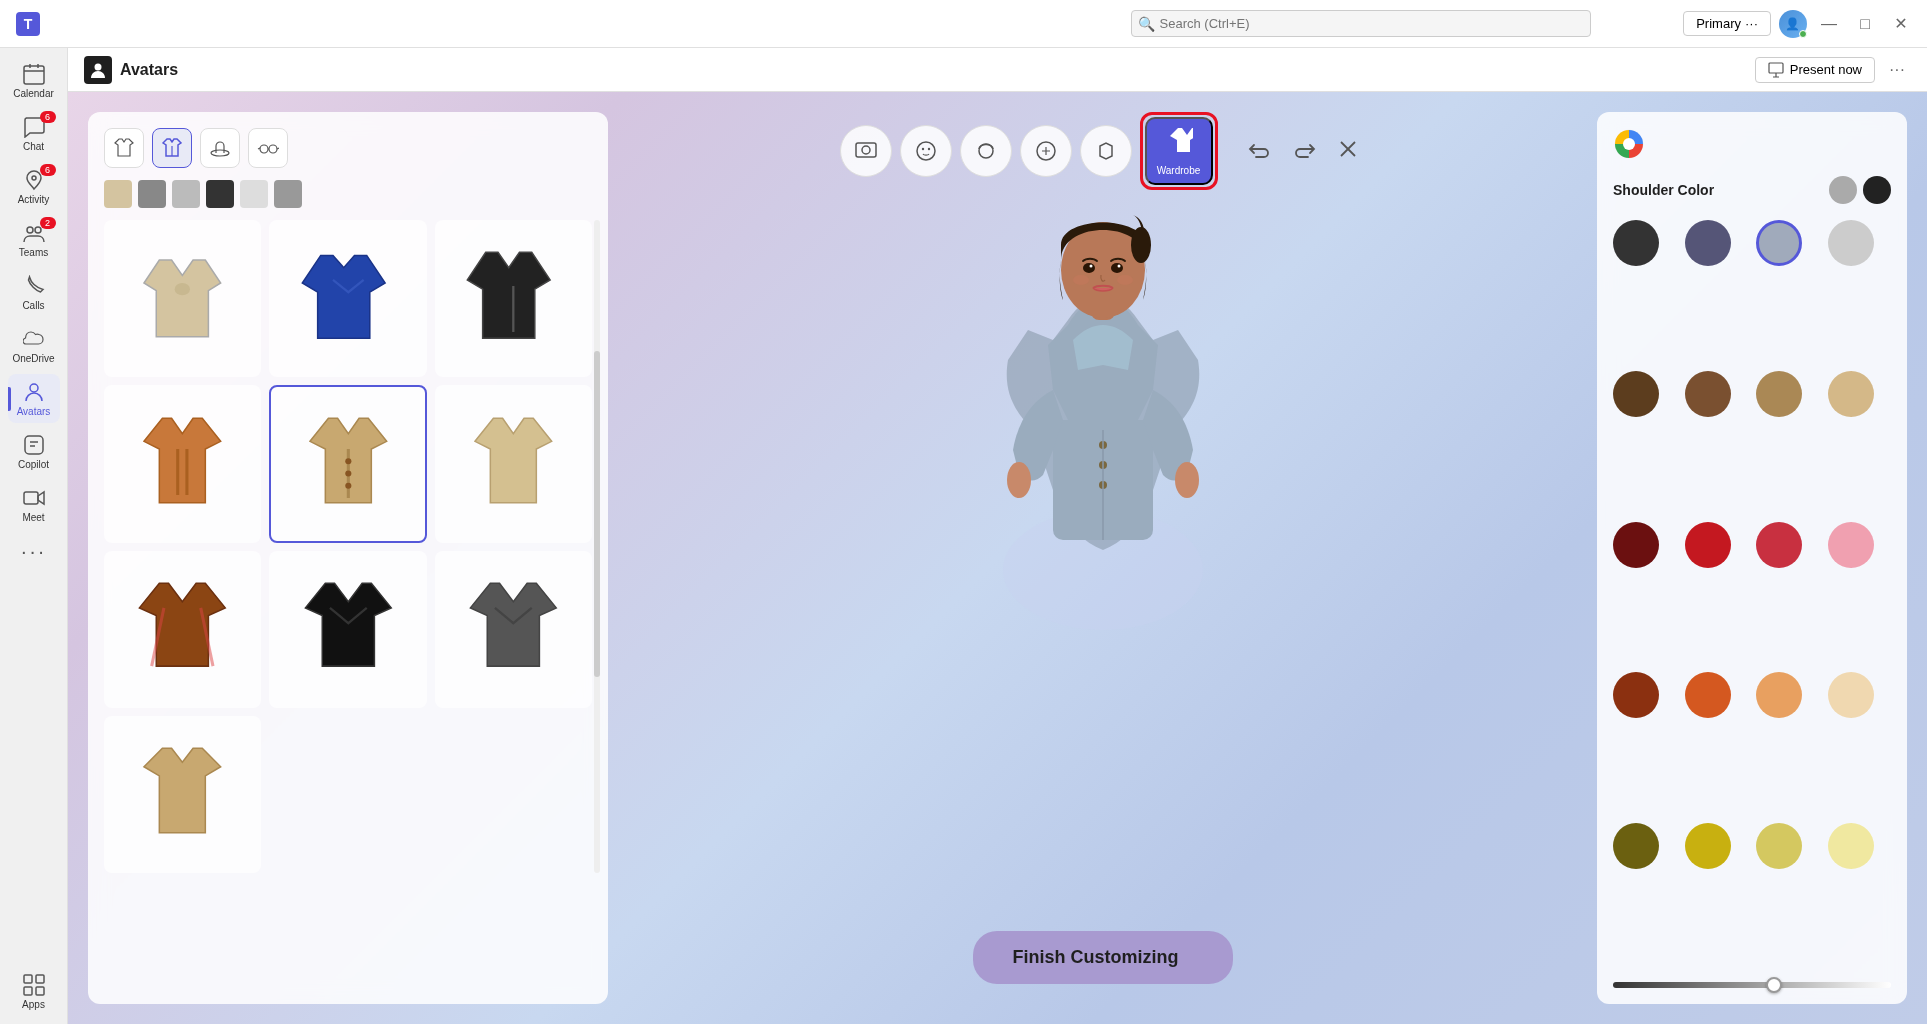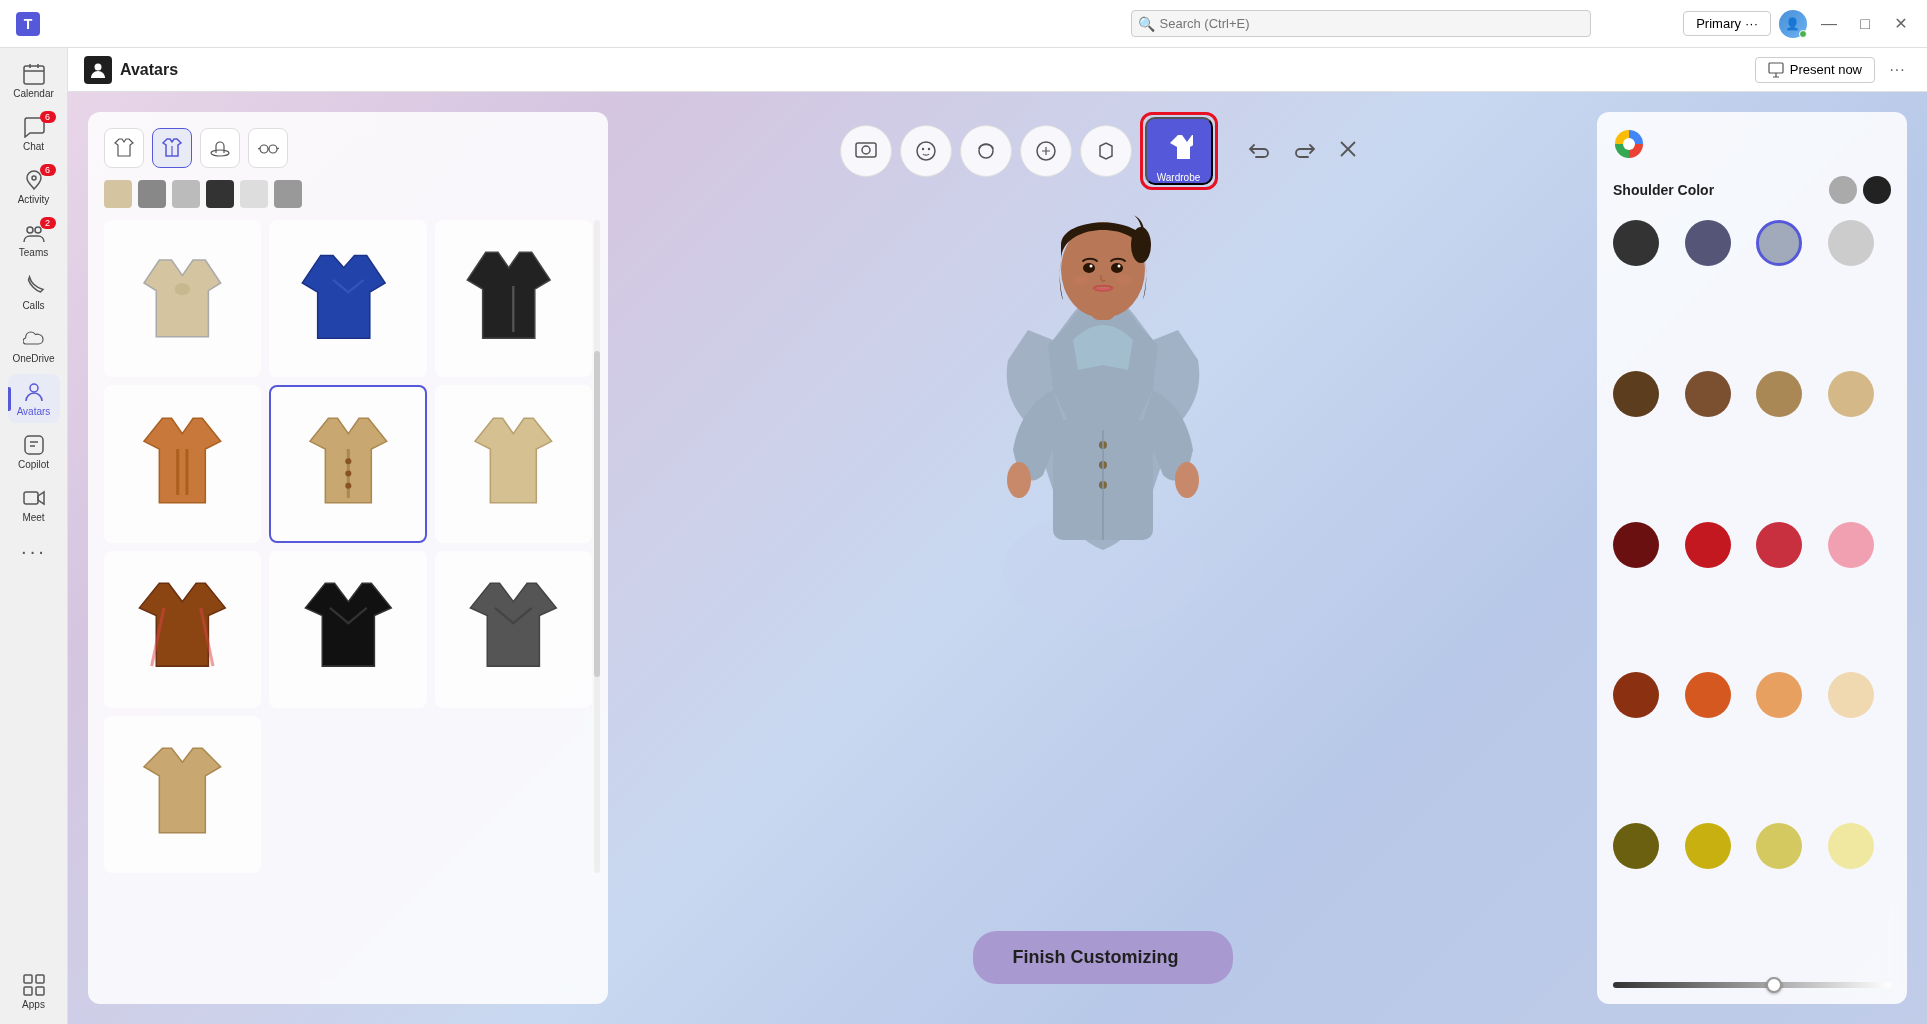--- a/index.html
+++ b/index.html
@@ -287,21 +287,21 @@
     .wardrobe-wrapper {
       position: relative;
       border: 3px solid #e81123;
       border-radius: 12px;
       padding: 2px;
     }
     .wardrobe-btn {
       width: 68px; height: 68px;
       border-radius: 10px;
       background: #5558d9;
-      display: flex; flex-direction: column; align-items: center; justify-content: flex-end;
+      display: flex; flex-direction: column; align-items: center; justify-content: center;
       cursor: pointer;
       gap: 4px;
     }
     .wardrobe-btn-icon { font-size: 26px; }
     .wardrobe-btn-label { font-size: 10px; color: white; font-weight: 500; }
 
     .history-btns {
       display: flex; gap: 8px; margin-left: 16px; align-items: center;
     }
     .hist-btn {

